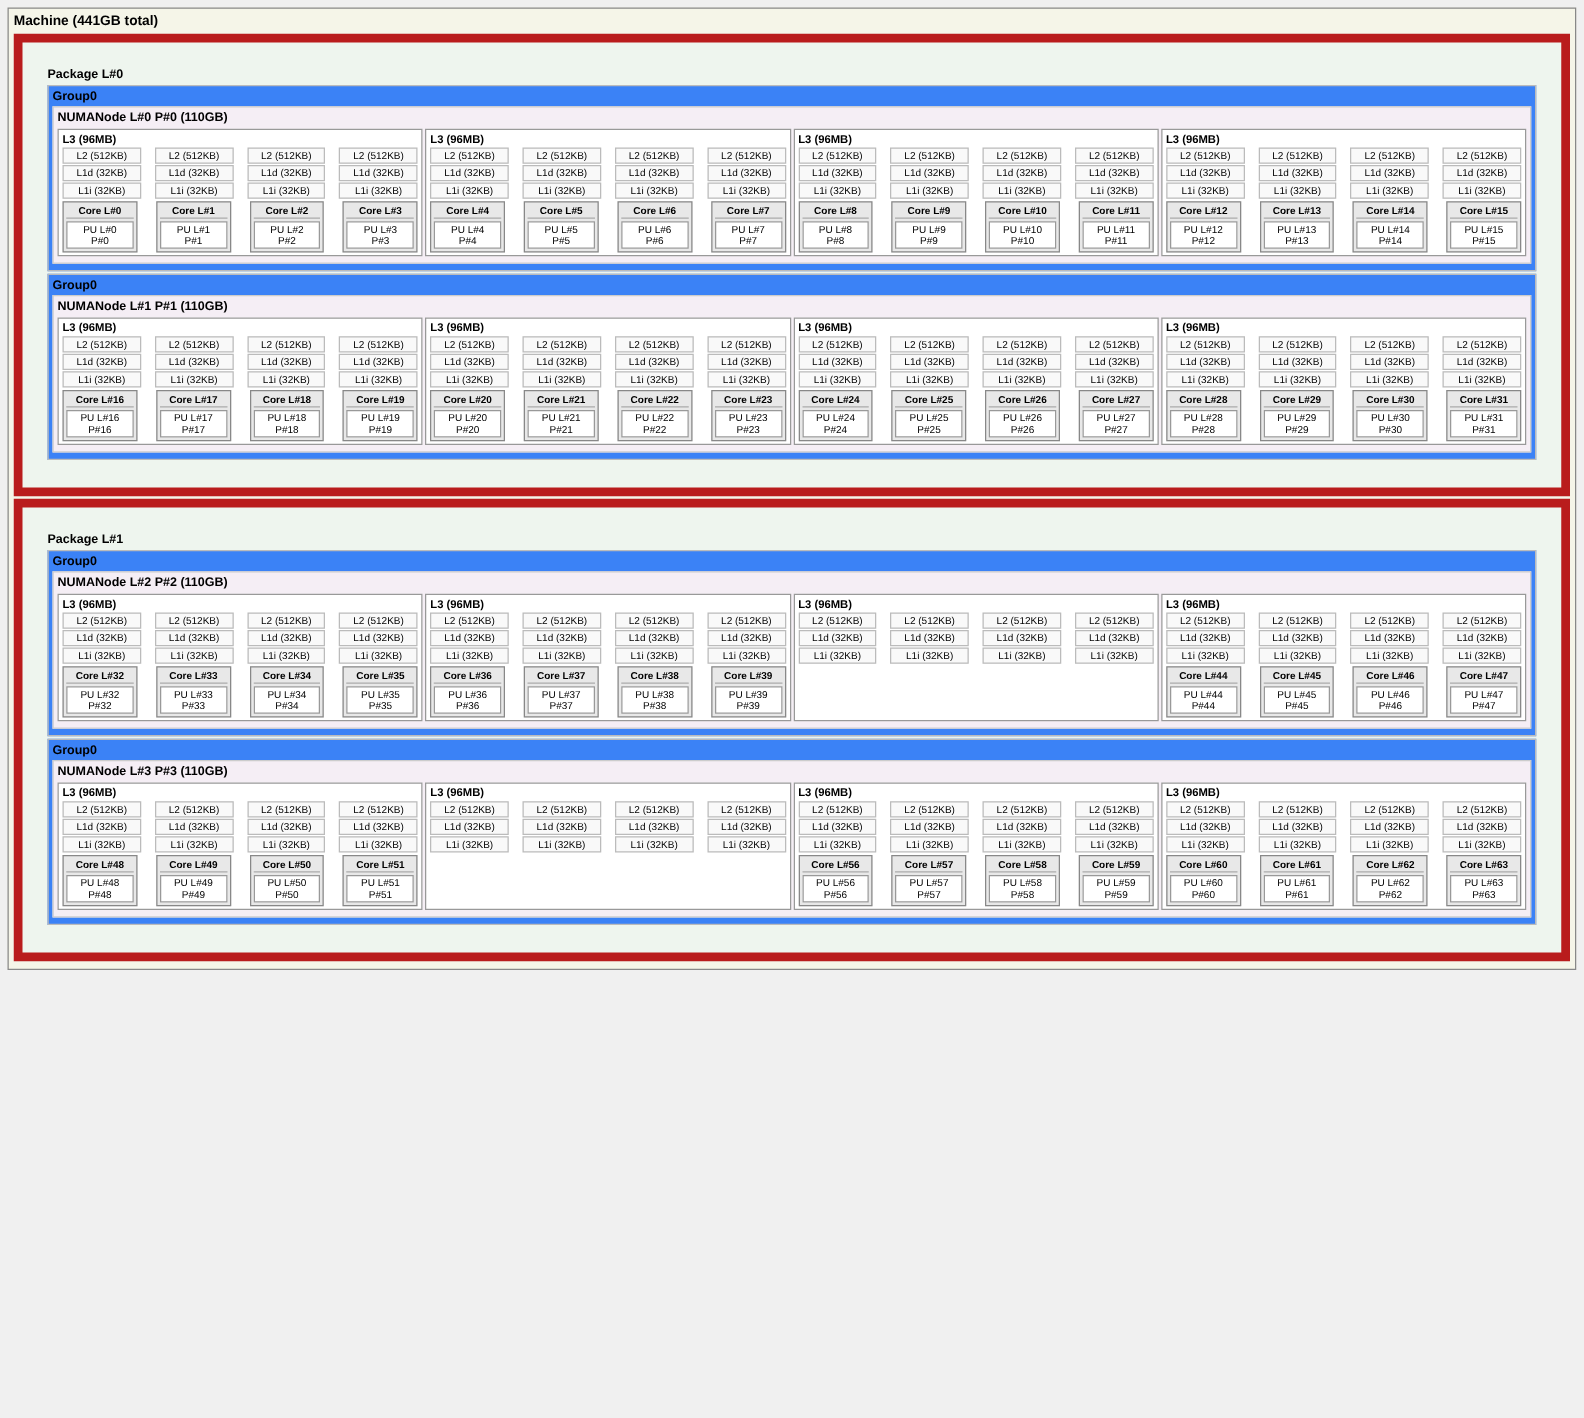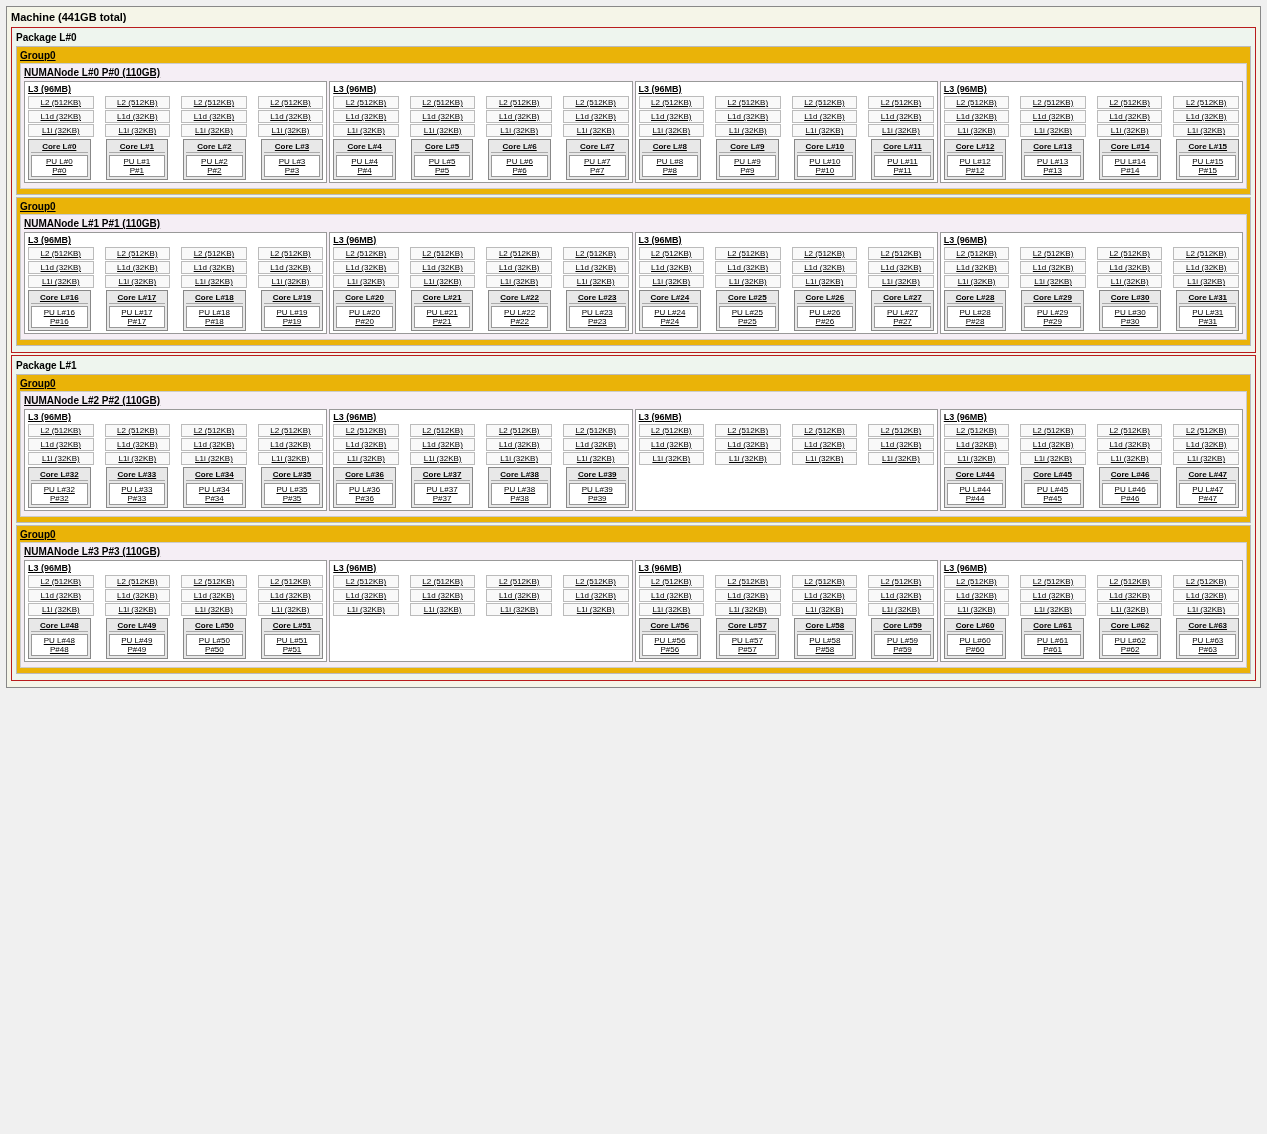--- a/index.html
+++ b/index.html
@@ -10,36 +10,35 @@
       background: #f5f5e8;
       padding: 4px;
       margin: 2px;
     }
     .machine-title {
       font-size: 11px;
       font-weight: bold;
       margin-bottom: 4px;
     }
     .package-box {
-      border: 1px solid #b91c1c;
+      border: 7px solid #b91c1c;
       background: #eef5ee;
-      padding: 4px;
+      padding: 20px;
       margin: 2px 0;
     }
     .package-title {
       font-size: 10px;
       font-weight: bold;
       margin-bottom: 3px;
     }
     .group-box {
       border: 1px solid #bbb;
-      background: #eab308;
+      background: #3b82f6;
       padding: 3px;
       margin: 2px 0;
-      text-decoration: underline;
     }
     .group-title {
       font-size: 10px;
       font-weight: bold;
       margin-bottom: 2px;
     }
     .numa-box {
       border: 1px solid #ccc;
       background: #f5eef5;
       padding: 3px;

